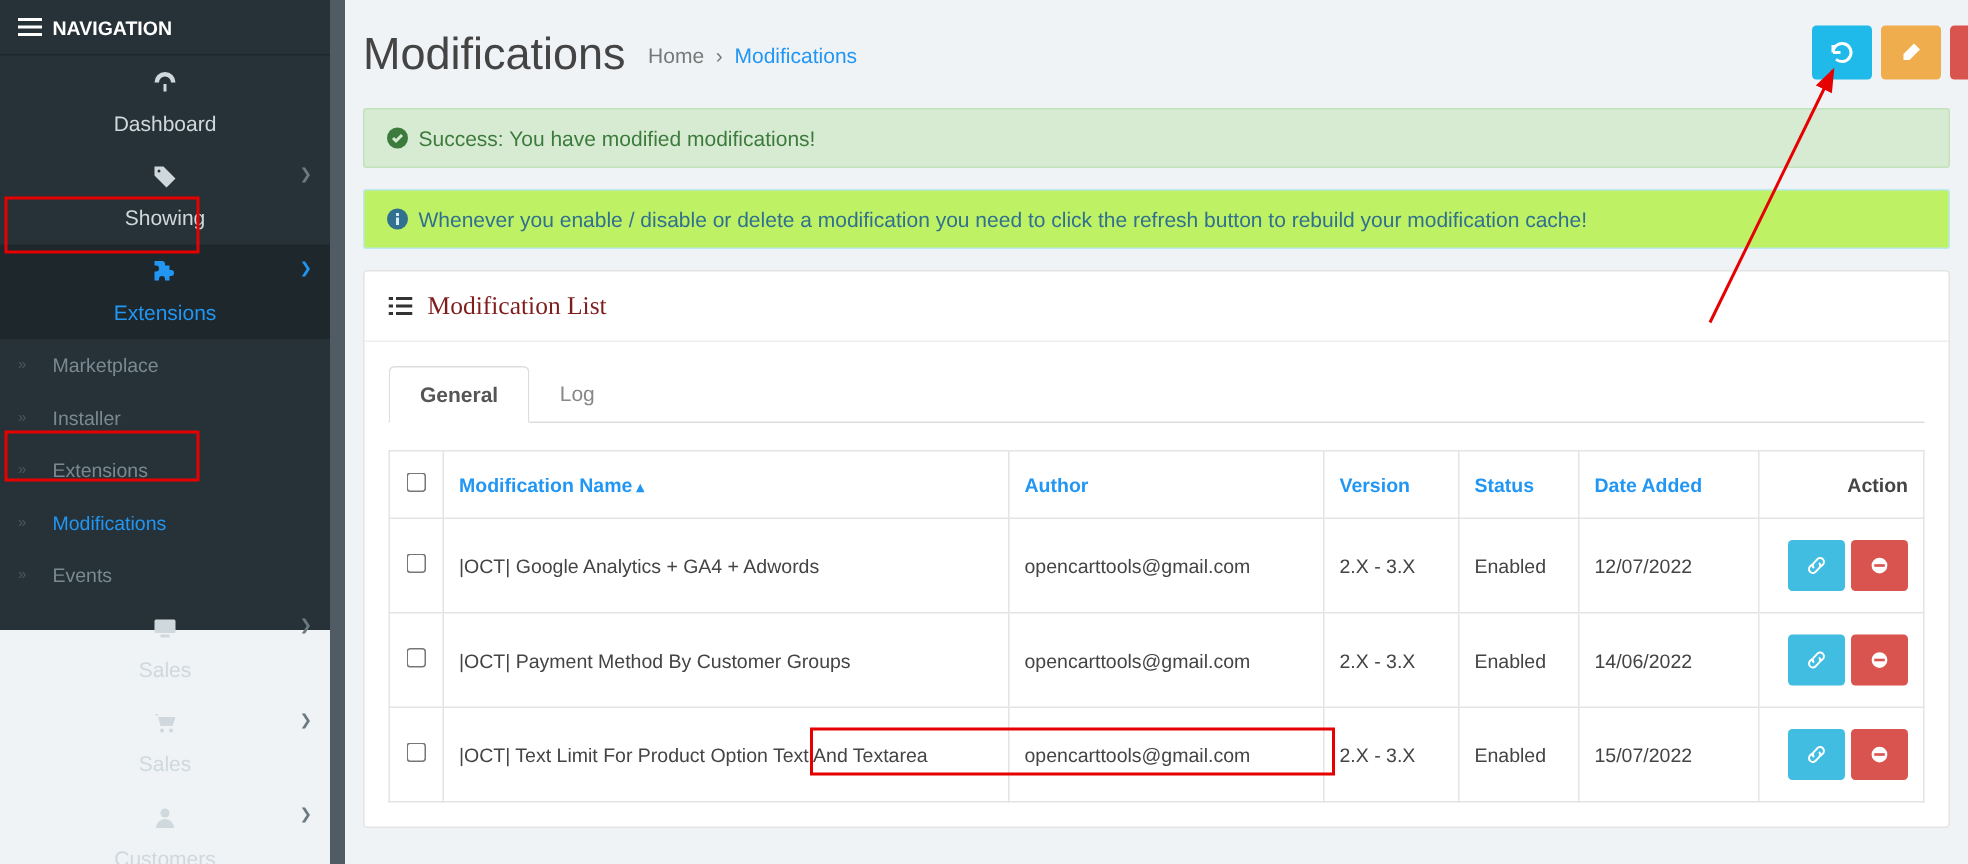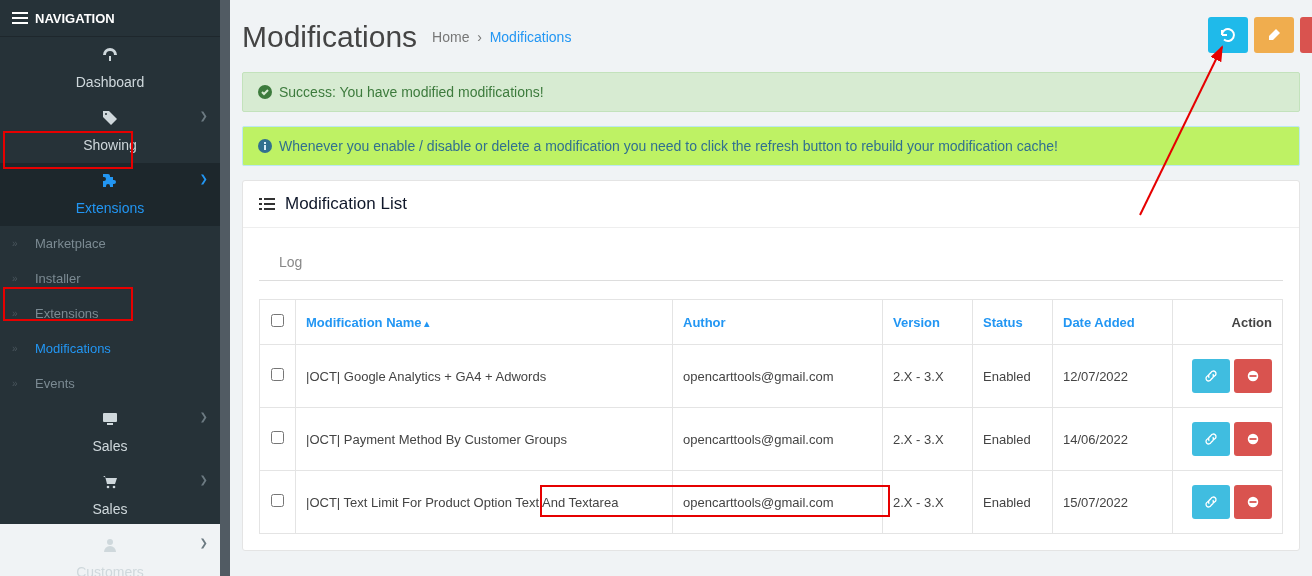--- a/index.html
+++ b/index.html
@@ -10,21 +10,21 @@
   background: #f0f3f5;
   width: 1312px;
   height: 576px;
   overflow: hidden;
   position: relative;
 }
 
 .sidebar {
   position: absolute;
   top: 0; left: 0;
-  width: 220px; height: 524px;
+  width: 220px; height: 420px;
   background: #263238;
 }
 .sidebar-stripe {
   position: absolute;
   top: 0; left: 220px;
   width: 10px; height: 576px;
   background: #515b63;
 }
 .nav-header {
   color: #fff;
@@ -107,21 +107,21 @@
 .panel {
   background: #fff;
   border: 1px solid #e4e4e4;
   border-radius: 3px;
   margin-right: 12px;
 }
 .panel-heading {
   padding: 13px 16px;
   border-bottom: 1px solid #eee;
   display: flex; align-items: center; gap: 10px;
-  font-size: 17px; color: #0f172a;
+  font-size: 17px; color: #7f1d1d; font-family: Liberation Serif, serif;
 }
 .panel-body { padding: 16px; }
 .tabs { display: flex; border-bottom: 1px solid #ddd; margin-bottom: 18px; }
 .tab {
   padding: 10px 20px;
   color: #888;
   cursor: pointer;
   font-size: 14px;
 }
 .tab.active {
@@ -344,20 +344,21 @@
             <rect y="7" width="3" height="2"></rect>
             <rect x="5" y="7" width="11" height="2"></rect>
             <rect y="12" width="3" height="2"></rect>
             <rect x="5" y="12" width="11" height="2"></rect>
           </svg>
       </span>
       <span>Modification List</span>
     </div>
     <div class="panel-body">
       <div class="tabs">
+        <div class="tab active">General</div>
         <div class="tab">Log</div>
       </div>
 
       <table>
         <thead>
           <tr>
             <th class="col-check"><input type="checkbox" style=""></th>
             <th><span class="sort">Modification Name</span></th>
             <th style="width:210px">Author</th>
             <th style="width:90px">Version</th>

